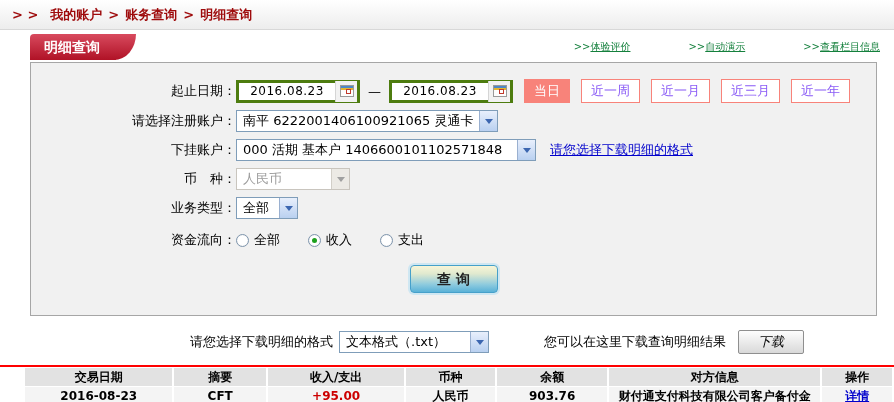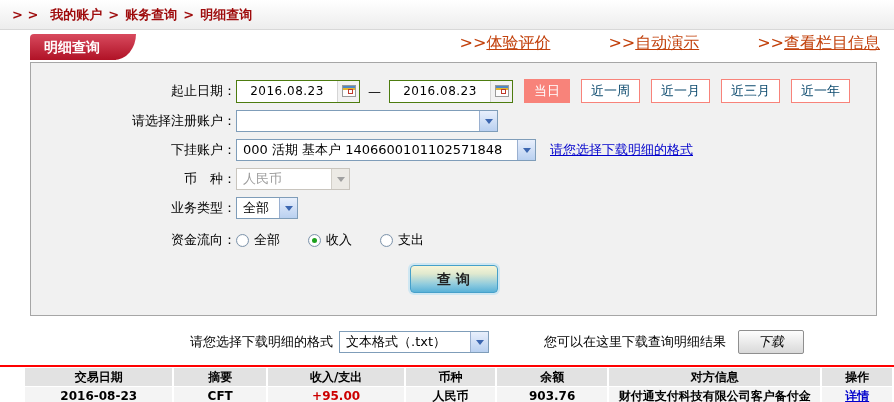--- a/index.html
+++ b/index.html
@@ -25,48 +25,48 @@
     color:#fff; font-weight:bold; font-size:14px;
     background:linear-gradient(#d84a5e,#b01226);
     border-radius:4px 0 0 0; margin-bottom:0;
   }
   .tab::after {
     content:""; position:absolute; right:-20px; top:0; width:22px; height:26px;
     background:linear-gradient(#d84a5e,#b01226);
     clip-path:ellipse(100% 100% at 0% 0%);
   }
   .toplinks { margin-left:auto; display:flex; align-items:center; gap:58px; padding-bottom:6px; }
-  .toplink { color:#c2410c; font-size:16px; text-decoration:none; cursor:pointer; white-space:nowrap; }
+  .toplink { color:#15803d; font-size:10px; text-decoration:none; cursor:pointer; white-space:nowrap; }
   .toplink .ltext { text-decoration:underline; }
   
   .panel {
     margin:2px 0 0 30px; width:847px; height:254px;
     background:#f1f1f1; border:1px solid #a6a6a6; padding-top:16px;
   }
   .frow { display:flex; align-items:center; margin-bottom:7px; }
   .flabel { width:205px; text-align:right; font-size:13px; flex:none; white-space:pre; }
   
   .datebox {
     display:flex; align-items:center; height:23px; width:124px;
-    background:#fff; border:1px solid #4d7c0f;
+    background:#fff; border:3px solid #4d7c0f;
   }
   .dateval { flex:1; text-align:center; font-size:12px; letter-spacing:0.5px; }
   .calbtn {
     width:22px; height:21px; flex:none; background:#f2f2f2;
     border-left:1px solid #d5d5d5; display:flex; align-items:center; justify-content:center;
     cursor:pointer;
   }
   .cal { width:14px; height:12px; background:#fdfdfd; border:1px solid #9a9a9a; position:relative; }
   .cal::before { content:""; position:absolute; left:0; right:0; top:0; height:2px; background:#4d88c7; box-shadow:0 2px 0 #e3b430; }
   .cal::after { content:""; position:absolute; right:2px; bottom:2px; width:3px; height:3px; border:1px solid #c0392b; }
   .dash { margin:0 8px; font-size:13px; }
   
   .qbtn {
     height:24px; line-height:22px; padding:0 9px; margin-left:11px;
-    border:1px solid #f8837a; color:#0c4a6e; background:#fff;
+    border:1px solid #f8837a; color:#8b5cf6; background:#fff;
     font-size:13px; cursor:pointer; white-space:nowrap;
   }
   .qbtn.active { background:#f8837a; color:#fff; }
   
   .sel {
     display:flex; align-items:center; height:22px; background:#fff;
     border:1px solid #7f9db9; cursor:pointer;
   }
   .sel .stext { padding:0 6px; font-size:13px; white-space:nowrap; overflow:hidden; }
   .sel .sarrow {
@@ -159,20 +159,21 @@
     <div class="qbtn active">当日</div>
     <div class="qbtn">近一周</div>
     <div class="qbtn">近一月</div>
     <div class="qbtn">近三月</div>
     <div class="qbtn">近一年</div>
   </div>
 
   <div class="frow">
     <div class="flabel">请选择注册账户：</div>
     <div class="sel" style="width:262px">
+      <span class="stext">南平  6222001406100921065  灵通卡</span>
       <span class="sarrow">
           <span class="tri"></span>
         </span>
     </div>
   </div>
 
   <div class="frow">
     <div class="flabel">下挂账户：</div>
     <div class="sel" style="width:300px">
       <span class="stext">000  活期  基本户  1406600101102571848</span>

